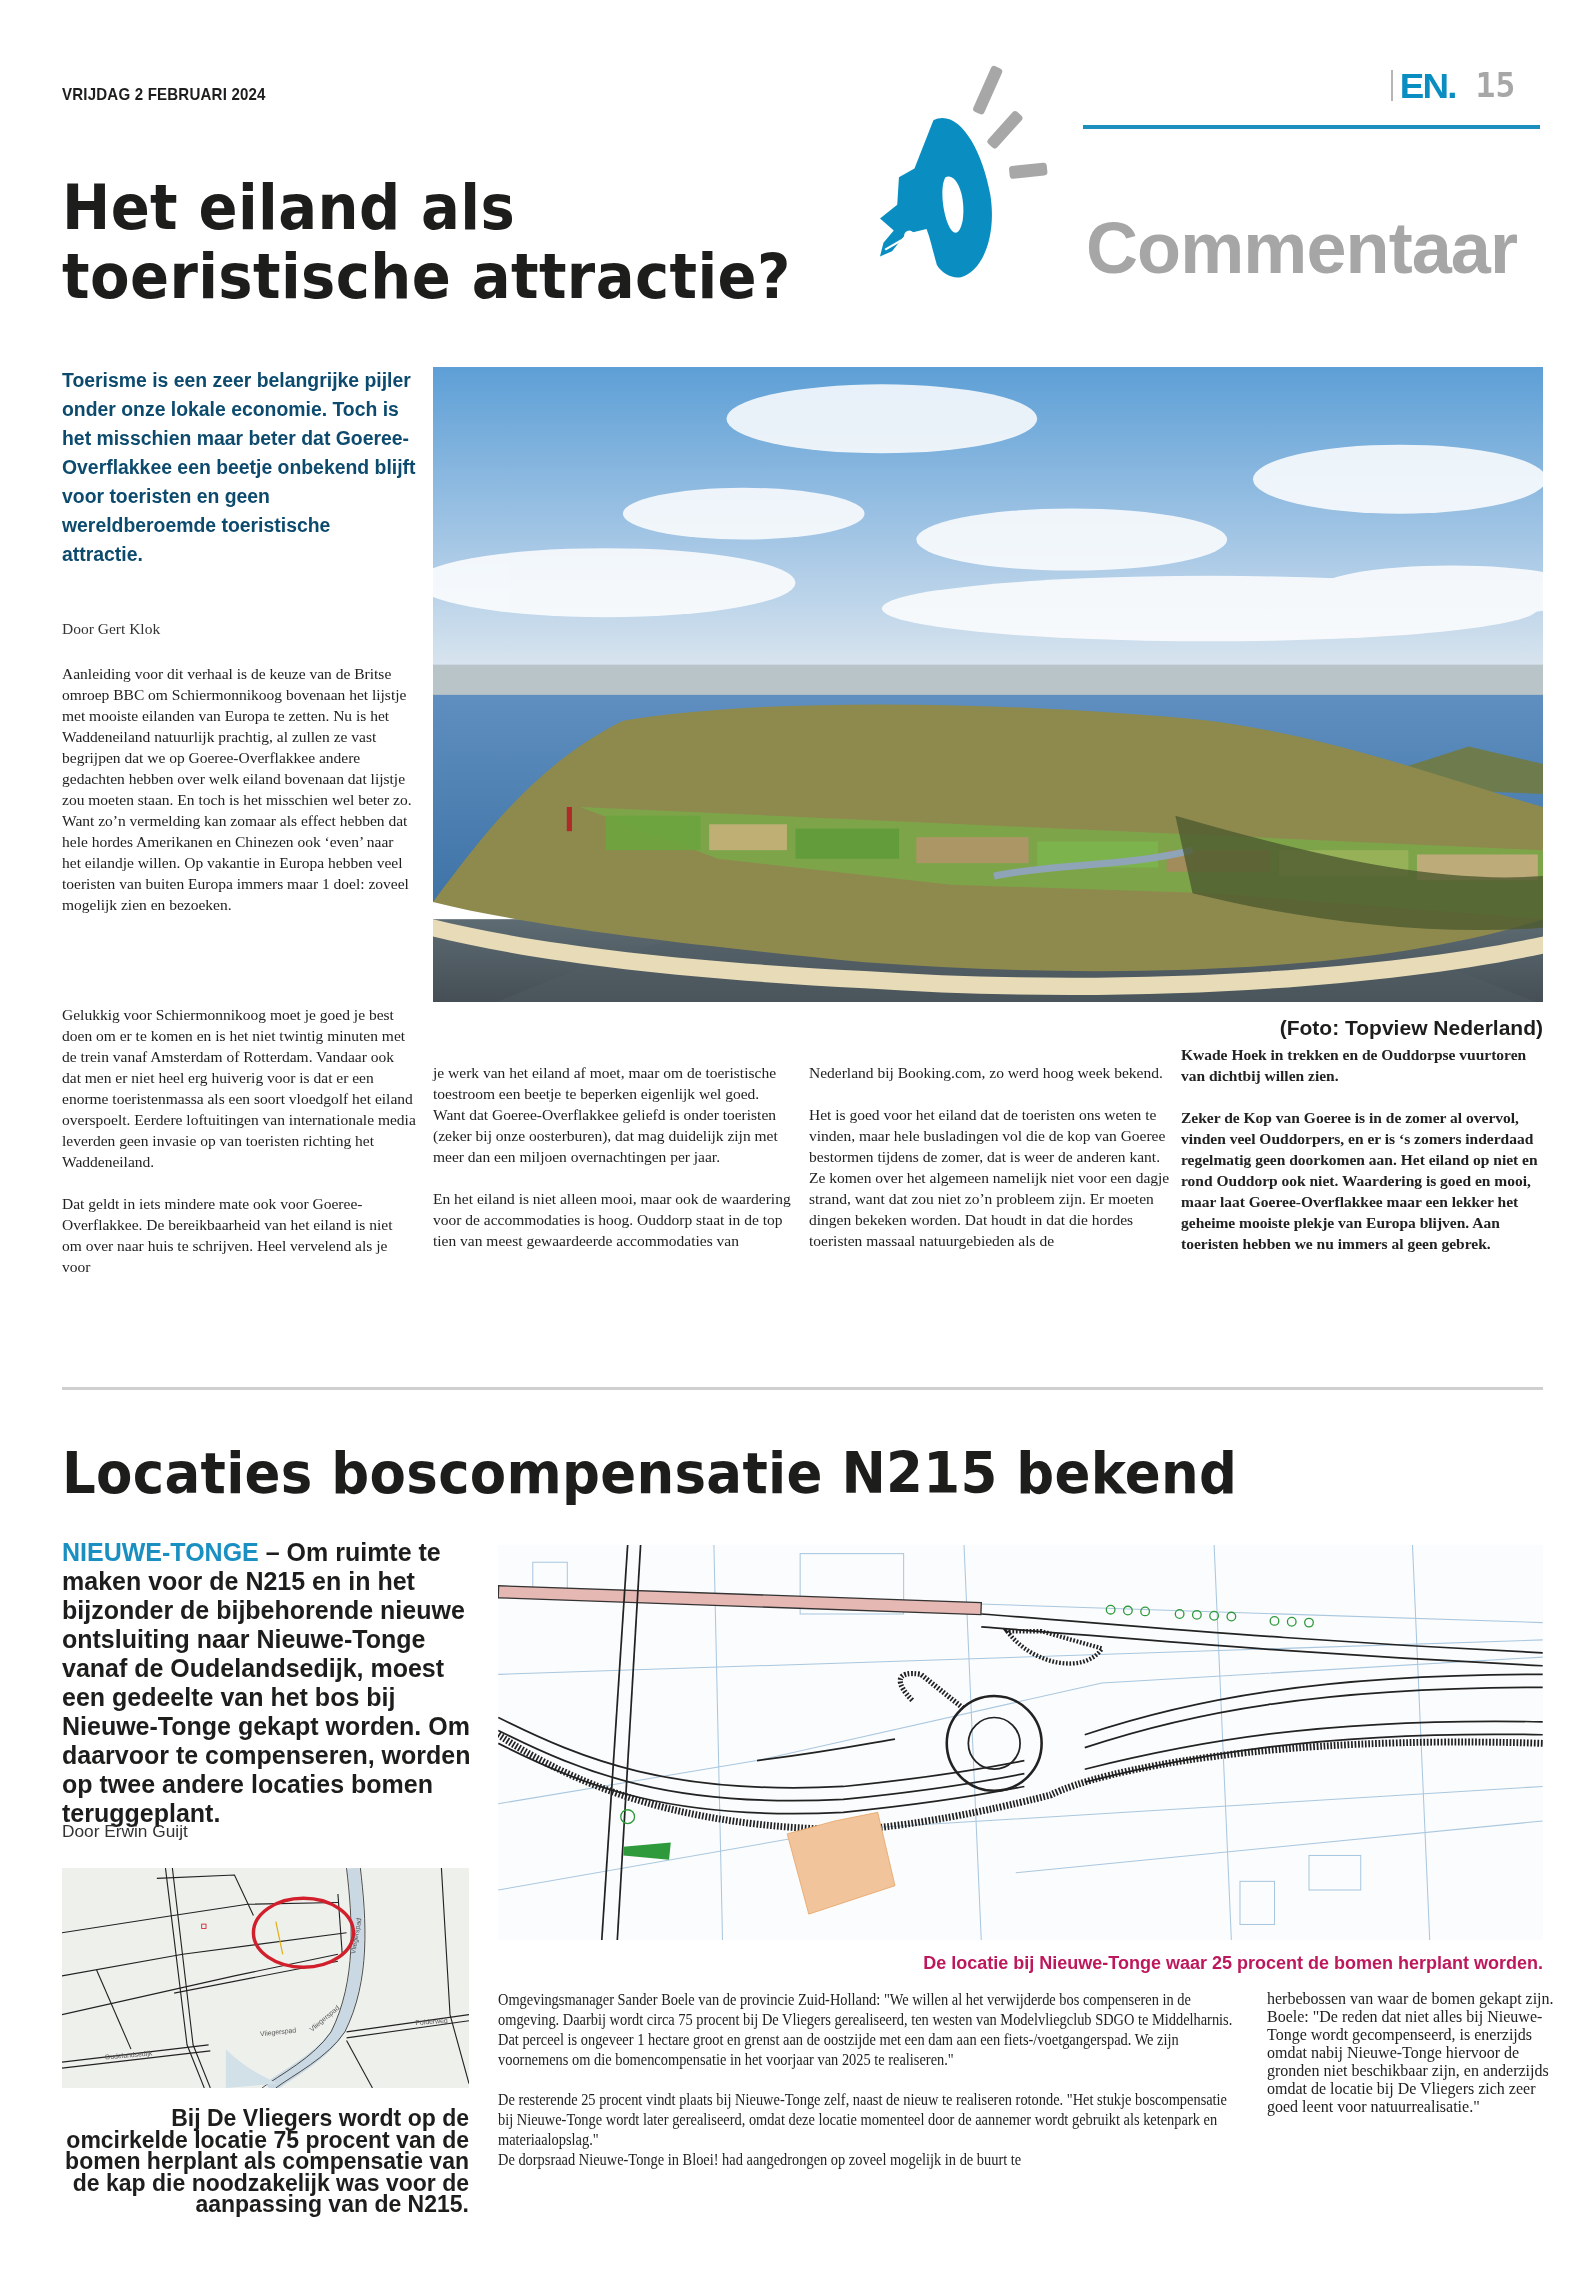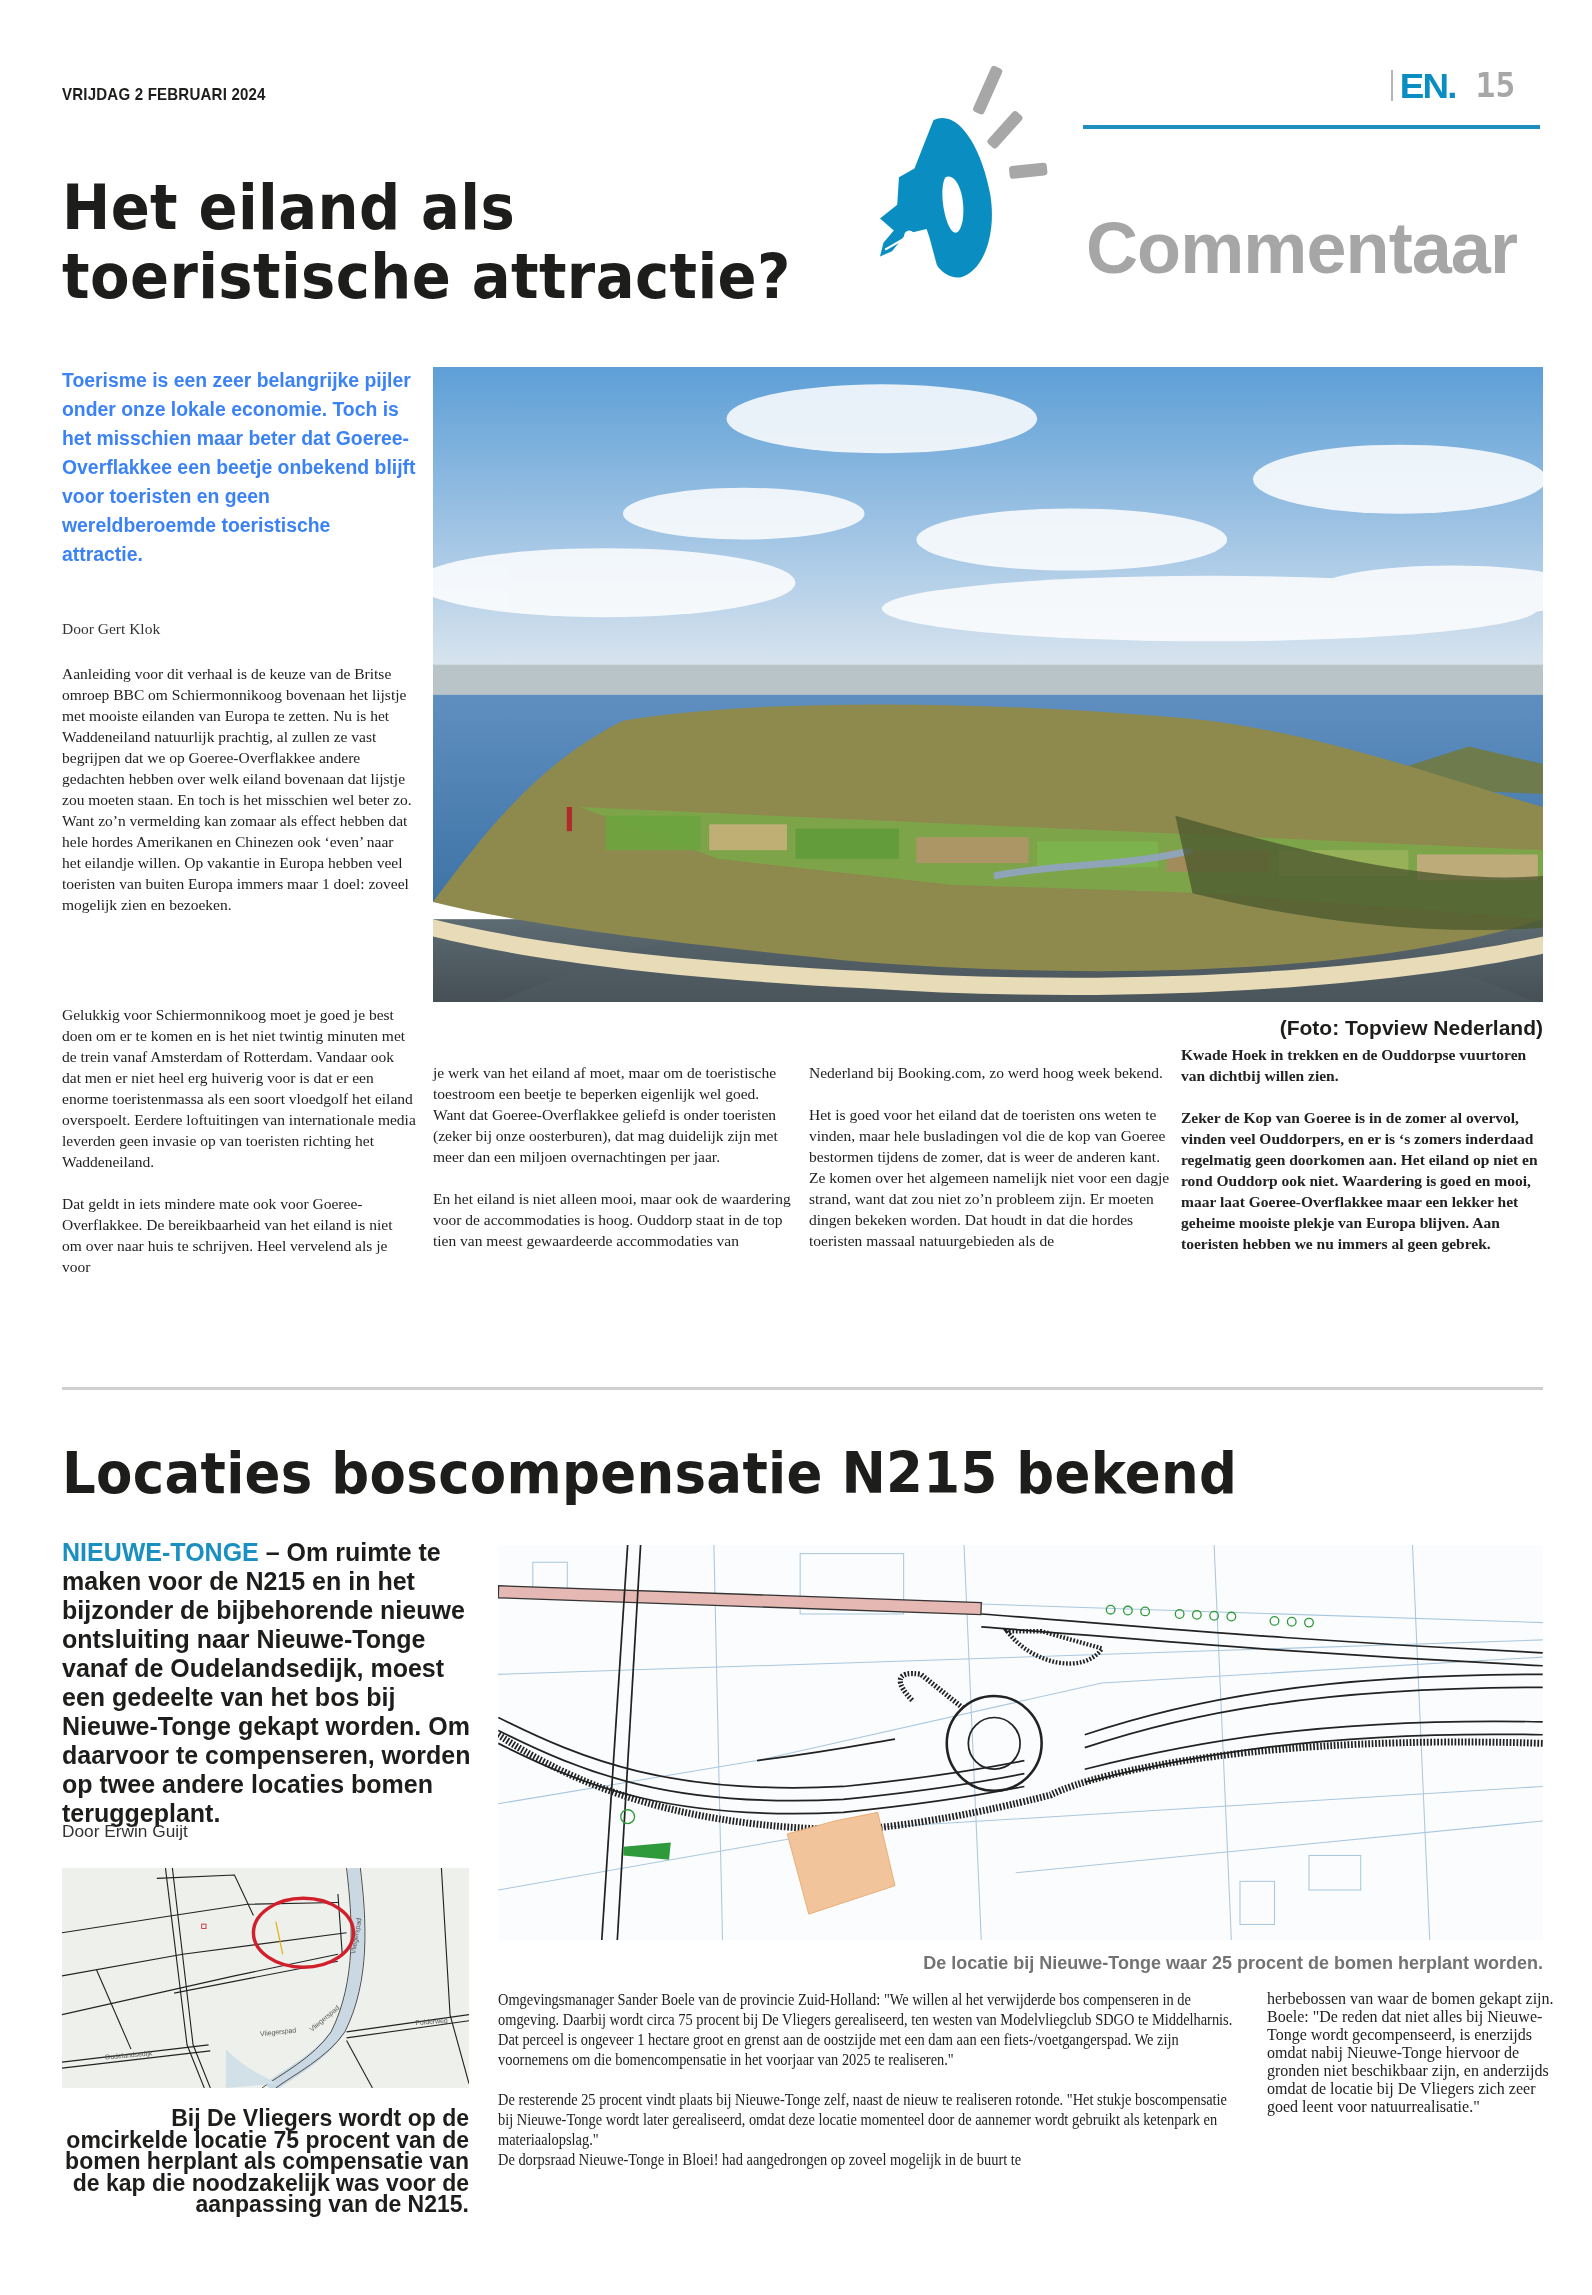--- a/index.html
+++ b/index.html
@@ -17,21 +17,21 @@
   .rule-blue { left: 1083px; top: 125px; width: 457px; height: 3.5px; background: #1d8fbf; }
 
   .commentaar { left: 1086px; top: 207px; font-family: "Liberation Sans", sans-serif; font-weight: bold; font-size: 72px; color: #a6a6a6; letter-spacing: -0.9px; }
 
   .megaphone { left: 880px; top: 65px; width: 224px; height: 233px; }
 
   
   .h1a { left: 62px; top: 173px; font-family: "DejaVu Sans", sans-serif; font-weight: bold; font-size: 62px; line-height: 69px; color: #1d1d1b; transform: scaleX(0.93); transform-origin: left top; letter-spacing: 0.4px; }
 
   
-  .intro { left: 62px; top: 366px; width: 354px; font-family: "Liberation Sans", sans-serif; font-weight: bold; font-size: 19.4px; line-height: 29px; color: #3b82f6; }
+  .intro { left: 62px; top: 366px; width: 354px; font-family: "Liberation Sans", sans-serif; font-weight: bold; font-size: 19.4px; line-height: 29px; color: #0c4a6e; }
   .byline { left: 62px; top: 620px; font-size: 15.5px; color: #333; }
   .body { font-size: 15.5px; line-height: 21px; color: #222; }
   .body p + p { margin-top: 21px; }
 
   .col1a { left: 62px; top: 663px; width: 354px; }
   .col1b { left: 62px; top: 1004px; width: 354px; }
 
   .photo { left: 433px; top: 367px; width: 1110px; height: 635px; overflow: hidden; }
   .credit { left: 1208px; top: 1016px; width: 335px; text-align: right; font-family: "Liberation Sans", sans-serif; font-weight: bold; font-size: 21px; color: #1d1d1b; }
 
@@ -44,21 +44,21 @@
   
   .h2 { left: 62px; top: 1439px; font-family: "DejaVu Sans", sans-serif; font-weight: bold; font-size: 57px; line-height: 69px; color: #1d1d1b; transform: scaleX(0.93); transform-origin: left top; letter-spacing: 0.3px; }
   .intro2 { left: 62px; top: 1538px; width: 423px; font-family: "Liberation Sans", sans-serif; font-weight: bold; font-size: 25px; line-height: 29px; color: #1d1d1b; }
   .intro2 .loc { color: #1a8fc2; }
   .byline2 { left: 62px; top: 1821px; font-family: "Liberation Sans", sans-serif; font-size: 17.3px; color: #333; }
 
   .map1 { left: 62px; top: 1868px; width: 407px; height: 220px; overflow: hidden; background: #eef0ed; }
   .cap1 { left: 62px; top: 2108px; width: 407px; text-align: right; font-family: "Liberation Sans", sans-serif; font-weight: bold; font-size: 23px; line-height: 21.6px; color: #1d1d1b; }
 
   .map2 { left: 498px; top: 1545px; width: 1045px; height: 395px; overflow: hidden; background: #fbfcfd; }
-  .cap2 { left: 498px; top: 1953px; width: 1045px; text-align: right; font-family: "Liberation Sans", sans-serif; font-weight: bold; font-size: 18px; color: #737373; }
+  .cap2 { left: 498px; top: 1953px; width: 1045px; text-align: right; font-family: "Liberation Sans", sans-serif; font-weight: bold; font-size: 18px; color: #be185d; }
 
   .body2 { font-family: "Liberation Serif", serif; font-size: 16px; line-height: 20px; color: #222; transform: scaleX(0.9); transform-origin: left top; }
   .body2 p + p { margin-top: 20px; }
   .body2 p.tight { margin-top: 0; }
   .col5 { left: 498px; top: 1990px; width: 816px; }
   .col6 { left: 1267px; top: 1990px; width: 302px; font-size: 16px; line-height: 18px; transform: none; }
 </style>
 </head>
 <body>
 

